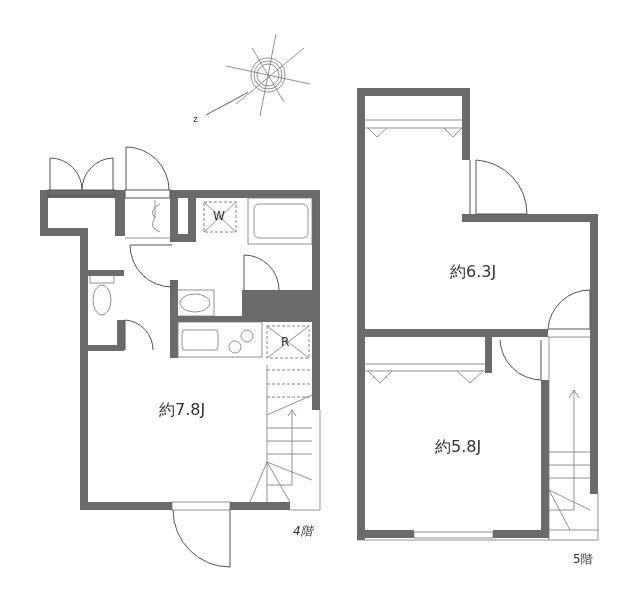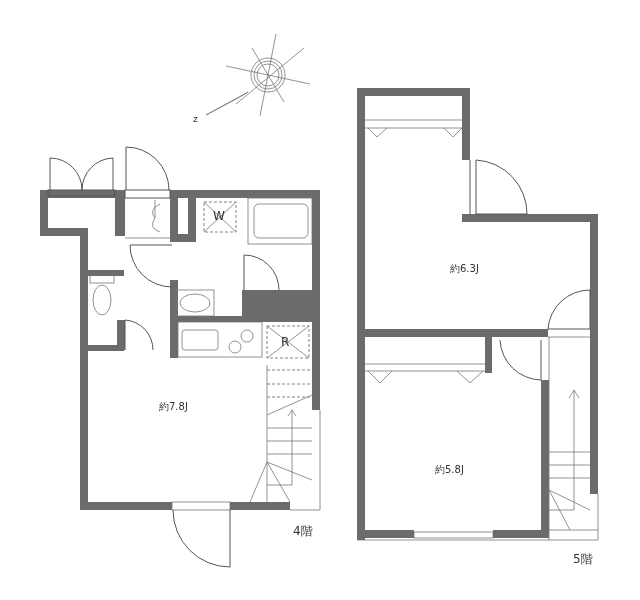--- a/index.html
+++ b/index.html
@@ -3,21 +3,21 @@
 <meta charset="utf-8">
 <style>
   html, body { margin: 0; padding: 0; background: #ffffff; }
   body { width: 640px; height: 600px; position: relative; overflow: hidden;
          font-family: "DejaVu Sans", sans-serif; }
   svg { position: absolute; left: 0; top: 0; }
   .wall { fill: #6b6b6b; }
   .ln { fill: none; stroke: #555; stroke-width: 1; }
   .thin { fill: none; stroke: #777; stroke-width: 0.8; }
   .dash { fill: none; stroke: #777; stroke-width: 0.9; stroke-dasharray: 3 2; }
-  .lbl { position: absolute; font-size: 10px; color: #333; white-space: nowrap;
+  .lbl { position: absolute; font-size: 16px; color: #333; white-space: nowrap;
          font-family: "DejaVu Sans", sans-serif; }
   .small { font-size: 12px; }
 </style>
 </head>
 <body>
 
 <svg width="640" height="600" viewBox="0 0 640 600" xmlns="http://www.w3.org/2000/svg">
 
   <g>
     <circle cx="268" cy="75" r="17" class="thin"></circle>
@@ -151,17 +151,17 @@
     <line x1="549" y1="530" x2="598" y2="530" class="thin"></line>
     <line x1="598" y1="494" x2="598" y2="540" class="thin"></line>
     <line x1="357" y1="540" x2="598" y2="540" class="thin"></line>
     <rect x="414" y="532" width="79" height="6" fill="#fff" class="thin"></rect>
   </g>
 </svg>
 
 <span class="lbl" style="left:159px; top:400px;">約7.8J</span>
 <span class="lbl small" style="left:213px; top:209px;">W</span>
 <span class="lbl small" style="left:281px; top:335px;">R</span>
-<span class="lbl small" style="left:293px; top:523px;">4階</span>
+<span class="lbl small" style="left:293px; top:523px;font-style:italic;">4階</span>
 
 <span class="lbl" style="left:450px; top:262px;">約6.3J</span>
-<span class="lbl" style="left:435px; top:463px;">約5.8J</span>
+<span class="lbl" style="left:435px; top:437px;">約5.8J</span>
 <span class="lbl small" style="left:573px; top:551px;text-align:right;">5階</span>
 
 </body></html>

